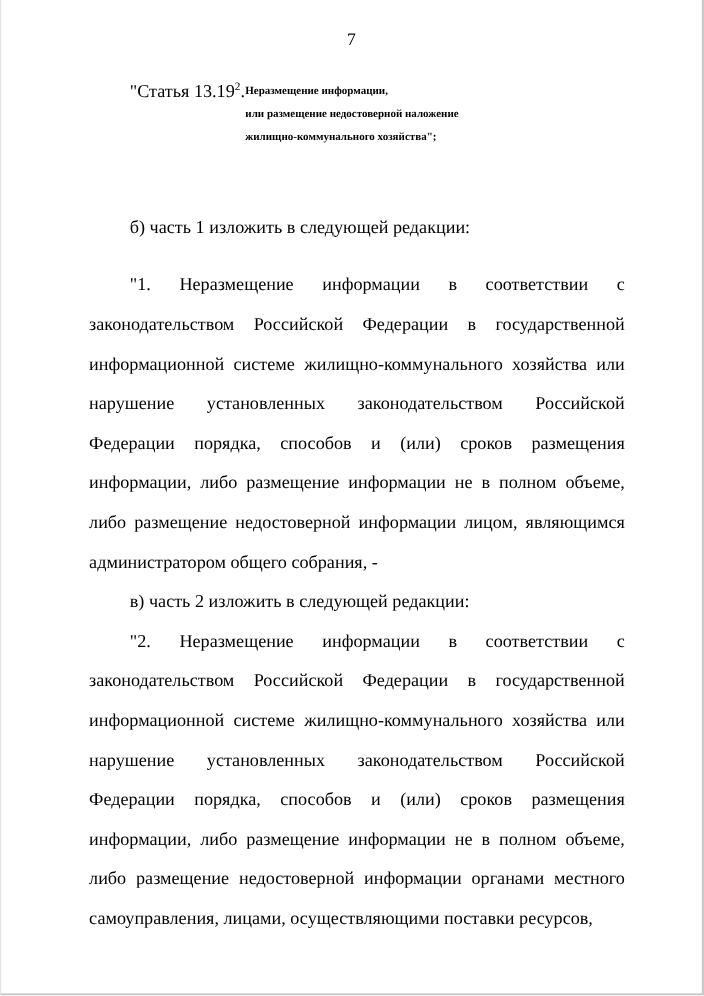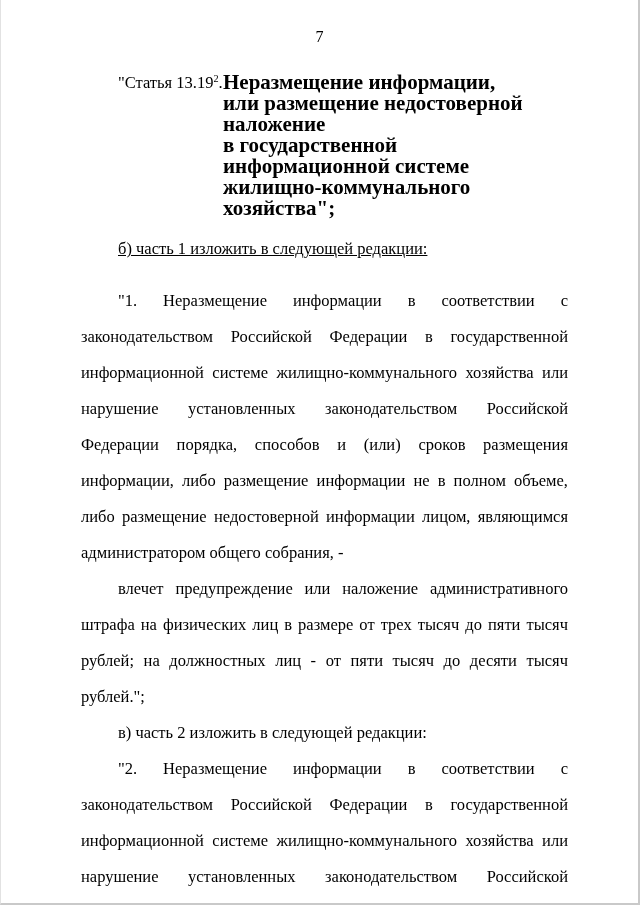--- a/index.html
+++ b/index.html
@@ -38,57 +38,55 @@
     white-space: nowrap;
   }
   .article-label sup {
     font-size: 0.62em;
     vertical-align: super;
     line-height: 0;
   }
   .article-title {
     margin-left: 142px;
     font-weight: bold;
-    font-size: 21px;
+    font-size: 10px;
     line-height: 21px;
   }
   .para {
     font-size: 16.5px;
     line-height: 36px;
     text-align: justify;
     text-indent: 37px;
   }
   .para.item {
     text-align: left;
   }
   .article-head { margin-bottom: 12px; }
-  .para.first-item { margin-bottom: 16px; text-decoration: underline; }
+  .para.first-item { margin-bottom: 16px; }
 </style>
 </head>
 <body>
 
 <div class="page">
   <div class="page-number">7</div>
 
   <div class="content">
 
     <div class="article-head">
       <span class="article-label"><span>"Статья 13.19</span><sup>2</sup><span>.</span></span>
       <div class="article-title">
         <div>Неразмещение информации,</div>
         <div>или размещение недостоверной наложение</div>
-        <div>в государственной информационной системе</div>
         <div>жилищно-коммунального хозяйства";</div>
       </div>
     </div>
 
     <div class="para item first-item">б) часть 1 изложить в следующей редакции:</div>
 
     <div class="para">"1. Неразмещение информации в соответствии с законодательством Российской Федерации в государственной информационной системе жилищно-коммунального хозяйства или нарушение установленных законодательством Российской Федерации порядка, способов и (или) сроков размещения информации, либо размещение информации не в полном объеме, либо размещение недостоверной информации лицом, являющимся администратором общего собрания, -</div>
 
-    <div class="para">влечет предупреждение или наложение административного штрафа на физических лиц в размере от трех тысяч до пяти тысяч рублей; на должностных лиц - от пяти тысяч до десяти тысяч рублей.";</div>
 
     <div class="para item">в) часть 2 изложить в следующей редакции:</div>
 
     <div class="para">"2. Неразмещение информации в соответствии с законодательством Российской Федерации в государственной информационной системе жилищно-коммунального хозяйства или нарушение установленных законодательством Российской Федерации порядка, способов и (или) сроков размещения информации, либо размещение информации не в полном объеме, либо размещение недостоверной информации органами местного самоуправления,  лицами, осуществляющими поставки ресурсов,</div>
 
   </div>
 </div>
 
 </body></html>

